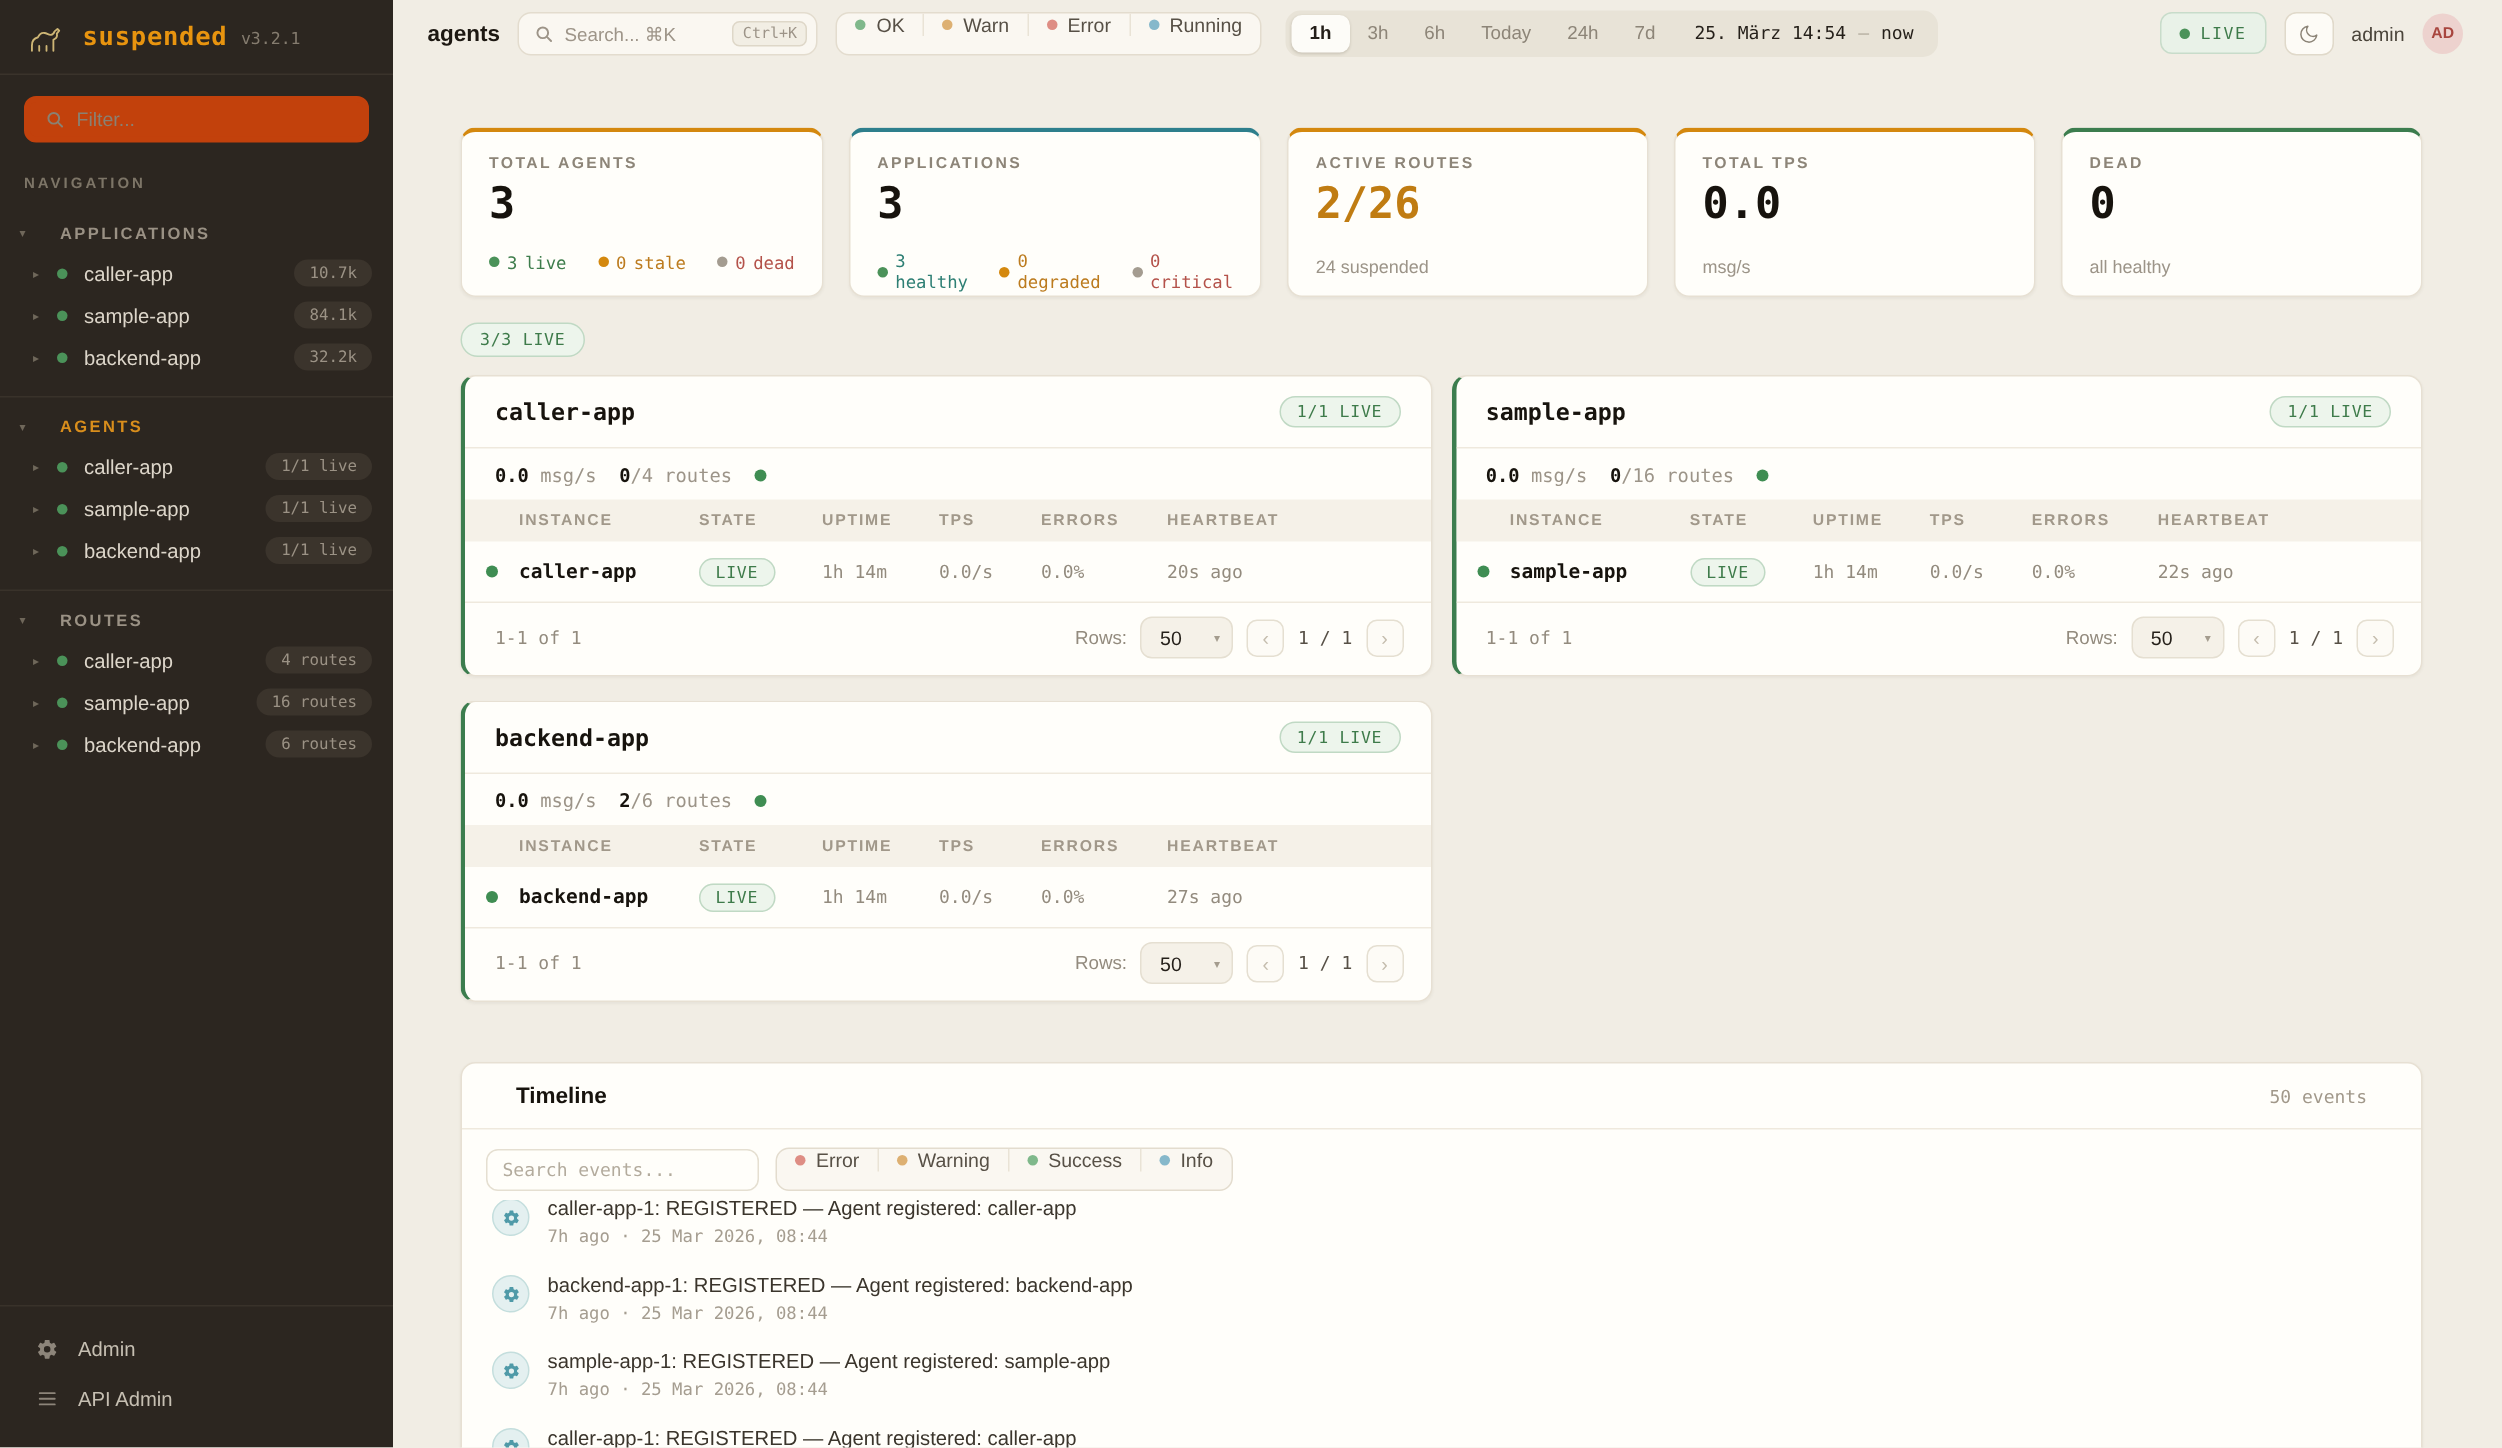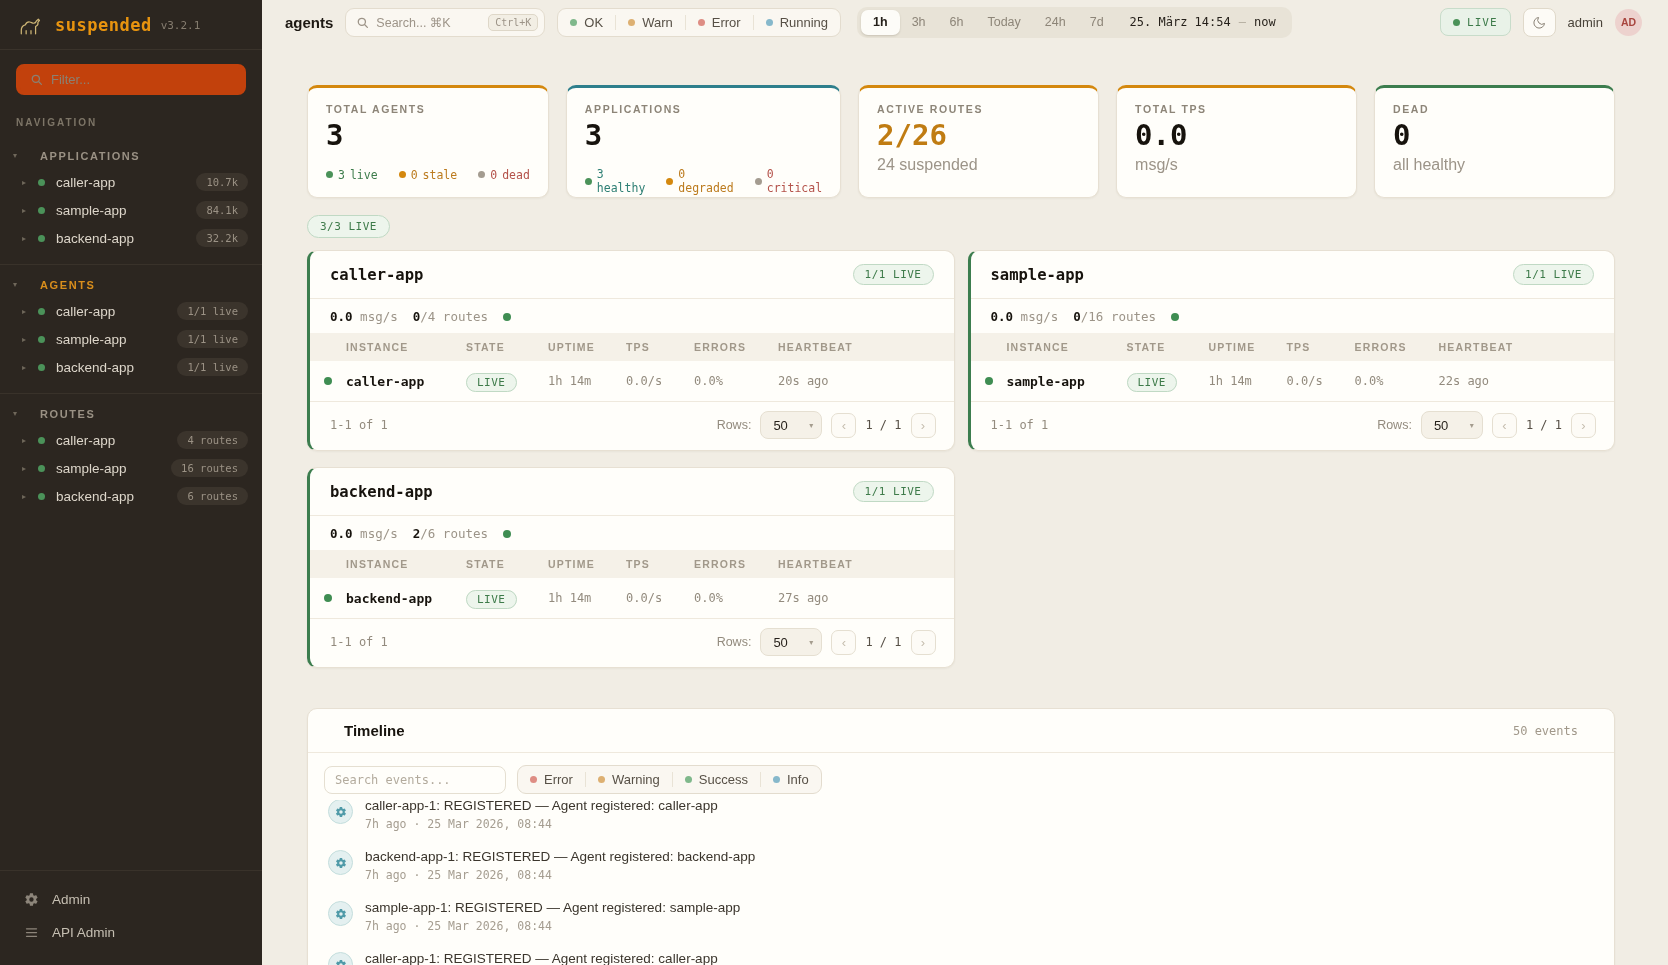--- a/index.html
+++ b/index.html
@@ -57,21 +57,21 @@
   .searchbox {
     width:200px; height:29px; background:#faf7f1; border:1px solid #e3dcce; border-radius:9px;
     display:flex; align-items:center; gap:7px; padding:0 6px 0 10px;
   }
   .searchbox .ph { font-size:12.5px; color:#9d9488; flex:1; white-space:nowrap; overflow:hidden; }
   .kbd {
     font-family:"DejaVu Sans Mono", monospace; font-size:10px; color:#9d9488;
     border:1px solid #ded7c8; background:#f2eee4; border-radius:5px; padding:2px 6px;
   }
   .pill-group {
-    display:flex; align-items:center; height:29px; background:#faf7f1;
+    display:flex; align-items:flex-start; height:29px; background:#faf7f1;
     border:1px solid #e3dcce; border-radius:9px; overflow:hidden;
   }
   .pill { display:flex; align-items:center; gap:7px; padding:0 12px; font-size:13px; color:#575046; }
   .pill + .pill { border-left:1px solid #e9e3d6; }
   .time-group {
     display:flex; align-items:center; height:31px; background:#e8e3d7;
     border-radius:10px; padding:0 4px; margin-left:4px;
   }
   .time-btn { height:25px; padding:0 12px; border-radius:7px; font-size:12.5px; color:#8d8578; }
   .time-btn.active { background:#fdfcf8; color:#241f19; font-weight:bold; box-shadow:0 1px 2px rgba(60,50,30,.18); }
@@ -94,21 +94,21 @@
   
   .content { padding:41px 53px 0 45px; }
   .stats-row { display:grid; grid-template-columns:repeat(5,1fr); gap:17px; }
   .stat-card {
     background:#fffefa; border:1px solid #e7e0d3; border-top:3px solid #d4880e;
     border-radius:10px; padding:15px 18px 12px; height:113px;
     box-shadow:0 1px 2px rgba(60,50,30,.05);
   }
   .stat-label { font-size:10.5px; font-weight:bold; letter-spacing:1.6px; color:#8d8578; }
   .stat-value { font-family:"DejaVu Sans Mono", monospace; font-weight:bold; font-size:29px; line-height:1.1; margin-top:5px; color:#17130d; }
-  .stat-sub-text { font-size:16px; color:#9c9488; margin-top:4px; }
+  .stat-sub-text { font-size:12px; color:#9c9488; margin-top:19px; }
   .stat-sub-text:empty { display:none; }
   .stat-subs { display:flex; gap:21px; margin-top:16px; font-family:"DejaVu Sans Mono", monospace; font-size:11.5px;justify-content:flex-end; }
   .stat-subs:empty { display:none; }
   .stat-sub { display:inline-flex; align-items:center; gap:5px; }
   .stat-sub .dot { width:7px; height:7px; }
   .stat-sub:not(.stacked) .sub-word { margin-left:5px; }
   .stat-sub.stacked .sub-txt { display:flex; flex-direction:column; line-height:1.2; }
 
   .overall-badge {
     display:inline-flex; align-items:center; margin-top:17px; padding:4px 12px;

